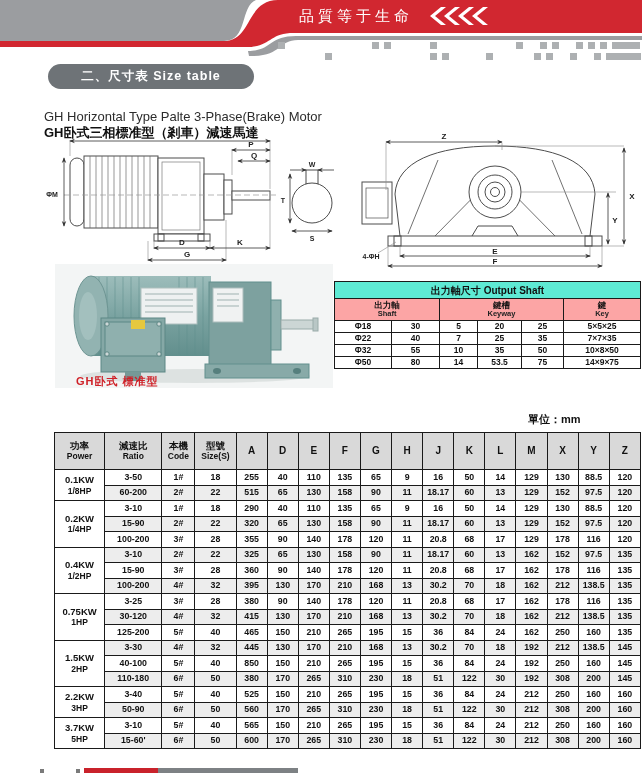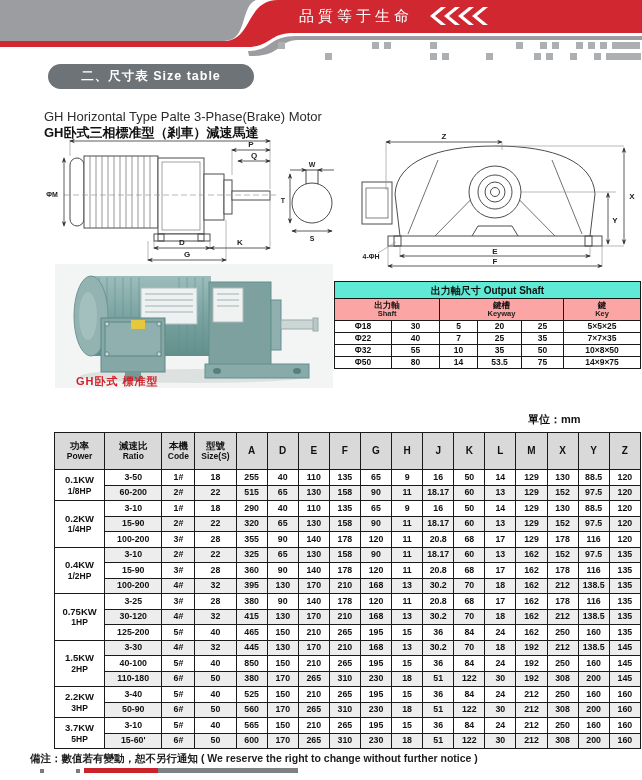--- a/index.html
+++ b/index.html
@@ -748,20 +748,19 @@
           <td>122</td>
           <td>30</td>
           <td>212</td>
           <td>308</td>
           <td>200</td>
           <td>160</td>
         </tr>
       </tbody>
   </table>
 
-  <div class="note">備注：數值若有變動，恕不另行通知 ( We reserve the right to change without further notice )</div>
   <div class="pgdot d1"></div>
   <div class="pgnum">03</div>
   <div class="pgdot d2"></div>
   <div class="bar red"></div>
   <div class="bar gray"></div>
 
 </div>
 
 </body></html>

